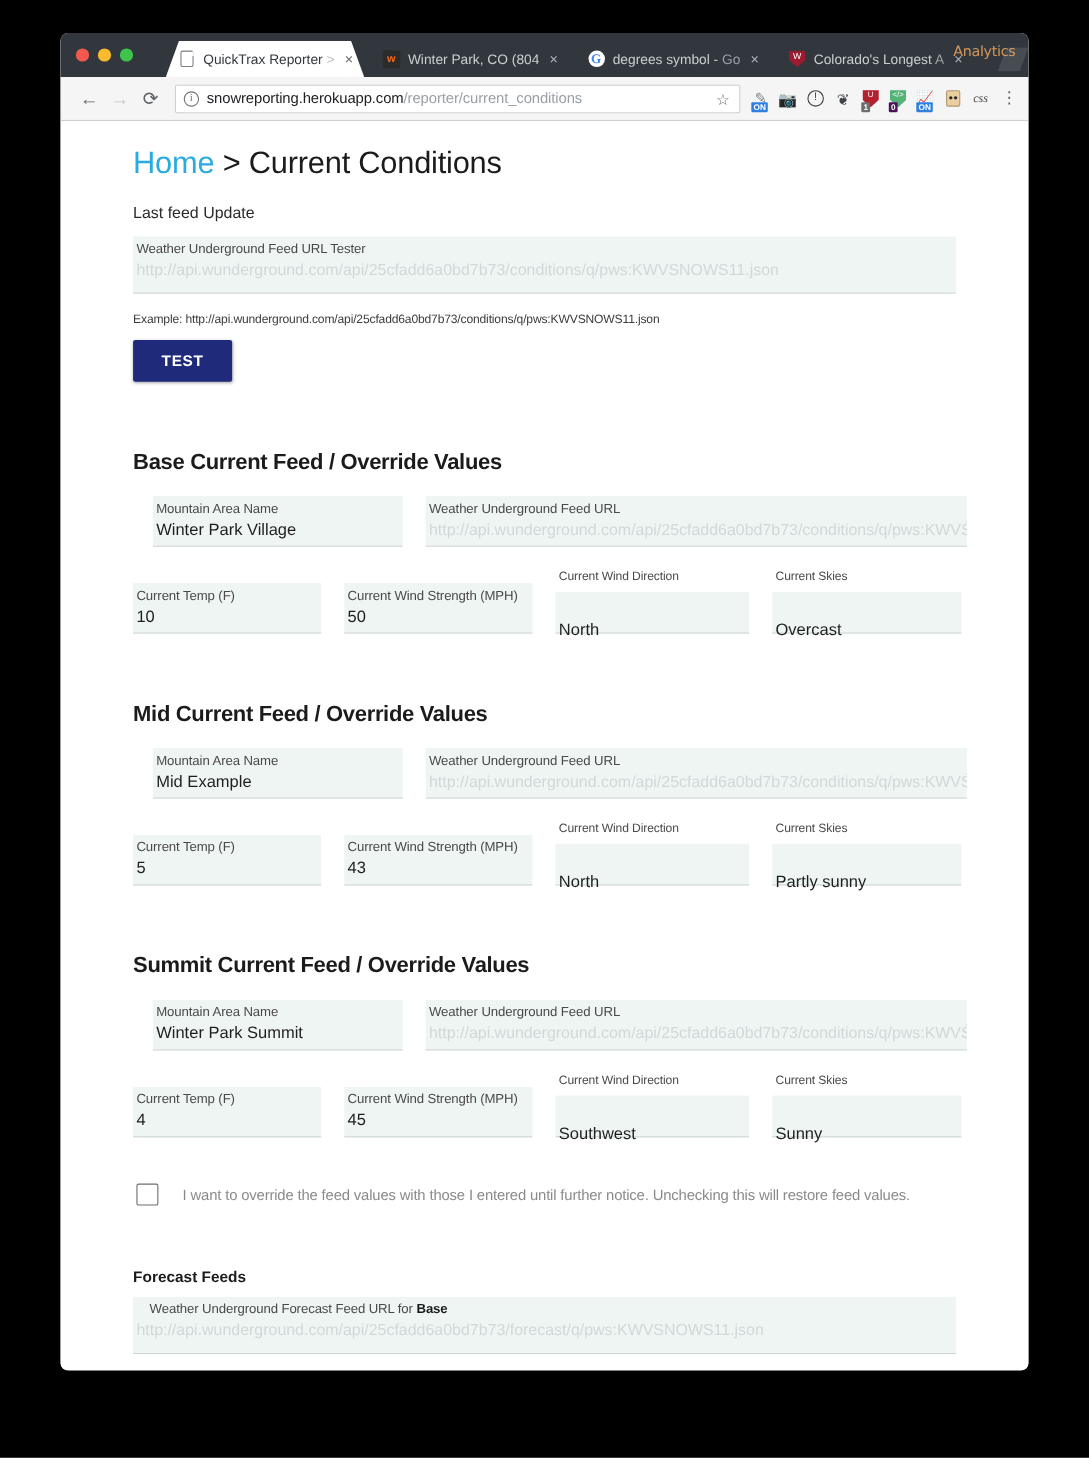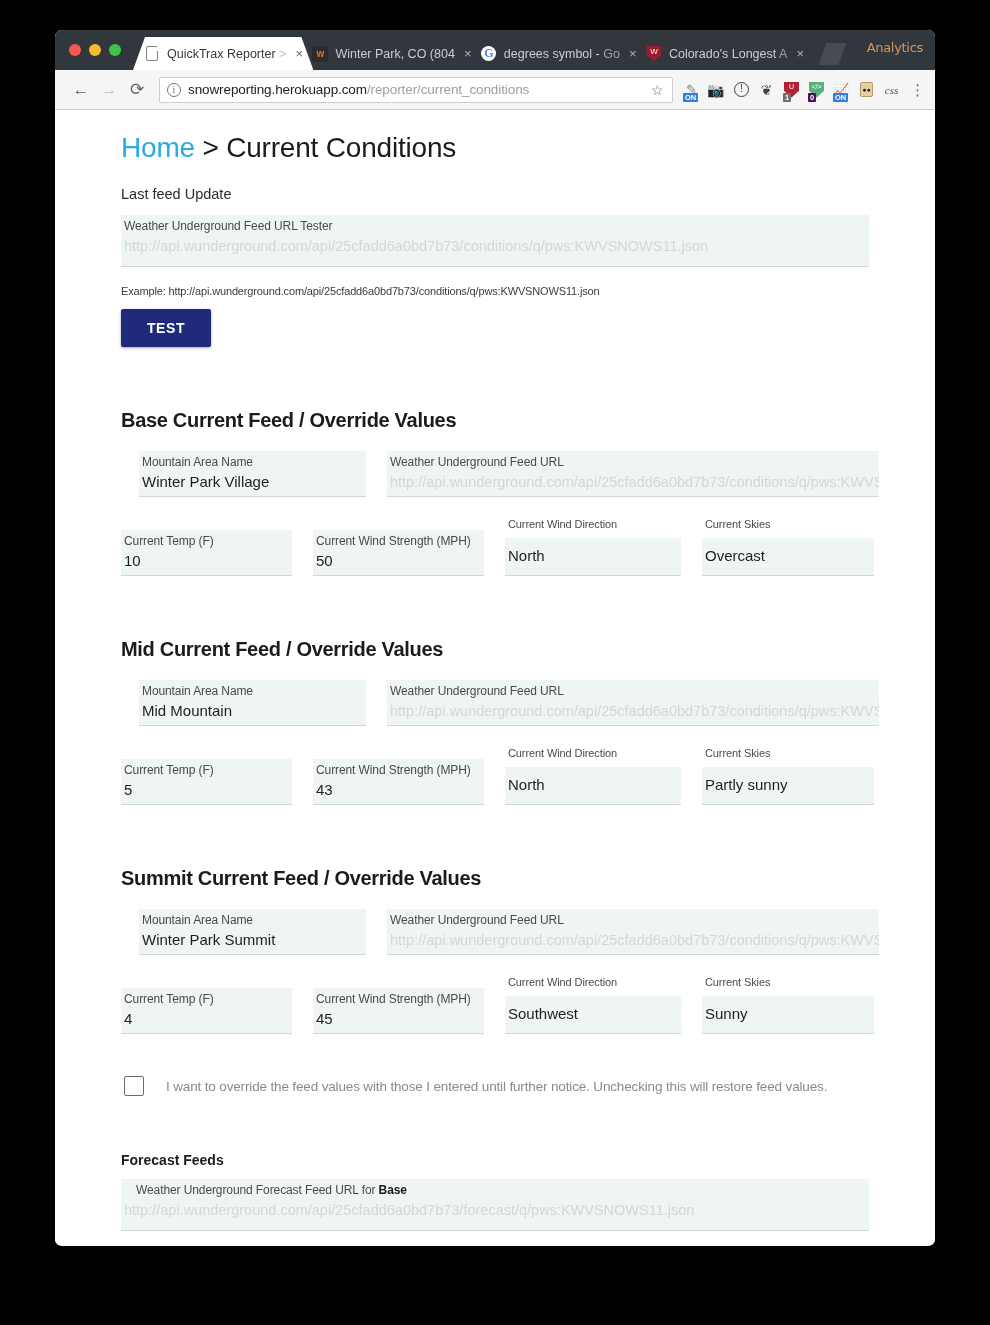--- a/index.html
+++ b/index.html
@@ -27,20 +27,21 @@
   }
 
   
   #tab-strip {
     position: relative;
     height: 40px;
     background: #31373d;
     padding-left: 0;
     display: flex;
     align-items: flex-end;
+    justify-content: space-between;
   }
   #traffic-lights {
     width: 78px;
     display: flex;
     align-items: center;
     gap: 8px;
     padding-left: 14px;
     height: 40px;
   }
   .light { width: 12px; height: 12px; border-radius: 50%; display:block; }
@@ -334,21 +335,21 @@
     color: #4a4a4a;
     display: block;
     margin-bottom: 7px;
     line-height: 13px;
     padding-left: 3px;
     letter-spacing: -0.1px;
   }
   .f-dir  { width: 176px; margin-left: 21px; }
   .f-skies{ width: 172px; margin-left: 21px; }
   .field-outer .field { height: 38px; }
-  .field-outer .field .fvalue { padding-top: 7px; padding-bottom: 0; }
+  .field-outer .field .fvalue { padding-top: 24px; padding-bottom: 0; }
 
   
   #override-row {
     display: flex;
     align-items: center;
     margin-top: 42px;
     padding-left: 3px;
   }
   #override-checkbox {
     width: 20px; height: 20px;
@@ -521,21 +522,21 @@
         </div>
       </div>
 
       
       <div class="section">
         <div class="section-title">Mid Current Feed / Override Values</div>
 
         <div class="row-top">
           <div class="field f-area">
             <span class="flabel">Mountain Area Name</span>
-            <span class="fvalue">Mid Mountain</span>
+            <span class="fvalue">Mid Example</span>
           </div>
           <div class="field f-url">
             <span class="flabel">Weather Underground Feed URL</span>
             <span class="fvalue placeholder">http://api.wunderground.com/api/25cfadd6a0bd7b73/conditions/q/pws:KWVŚ</span>
           </div>
         </div>
 
         <div class="row-bottom">
           <div class="field f-temp">
             <span class="flabel">Current Temp (F)</span>

